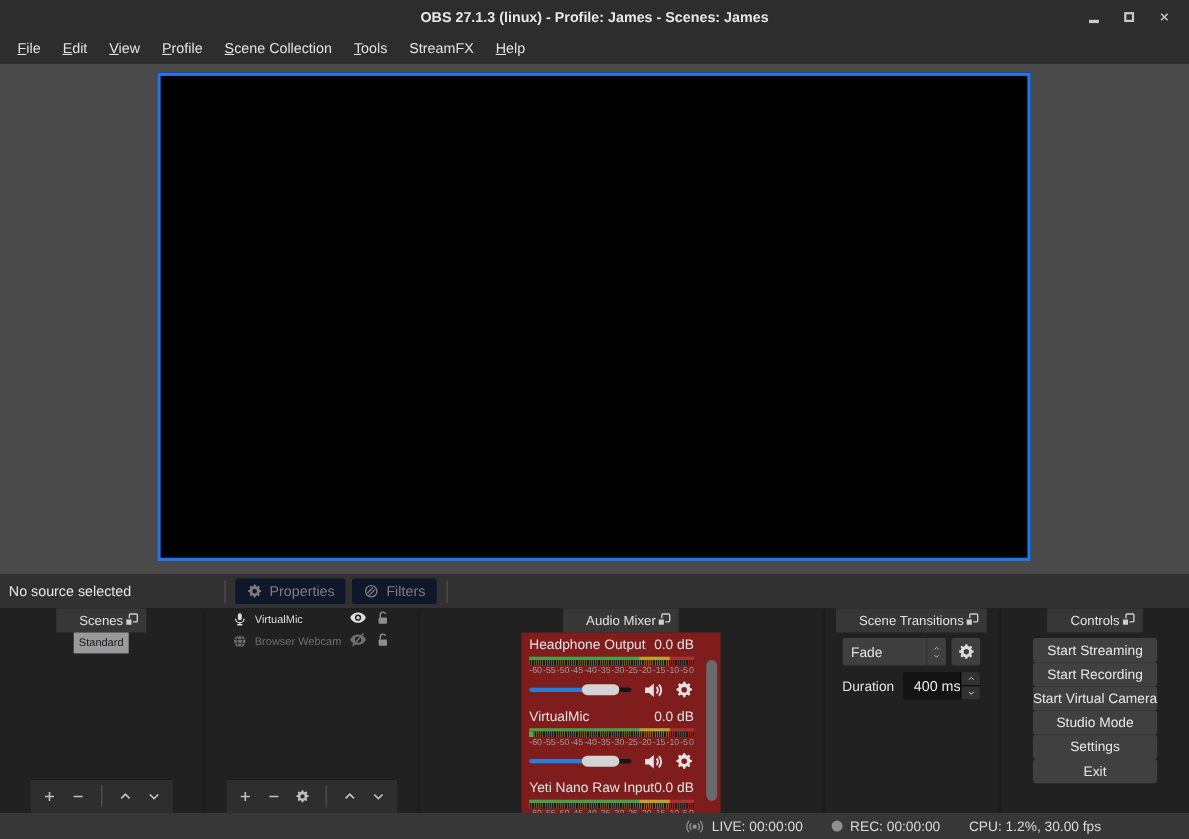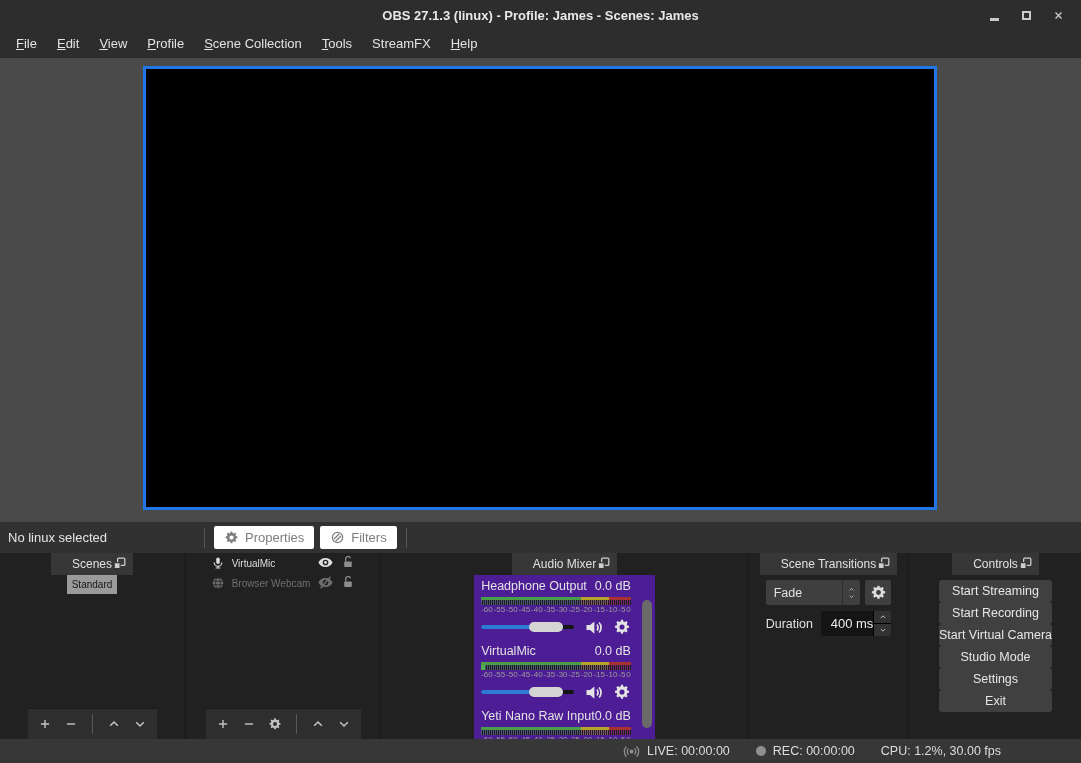--- a/index.html
+++ b/index.html
@@ -26,21 +26,21 @@
   
   .preview-area { position:absolute; top:58px; left:0; width:1081px; height:464px; background:#4a4a4a; }
   .canvas { position:absolute; left:143px; top:8px; width:794px; height:444px; background:#000; border:3px solid #2277e8; }
 
   
   .src-toolbar { position:absolute; top:522px; left:0; width:1081px; height:31px; background:#313131;
                  display:flex; align-items:center; padding-left:8px; }
   .src-status { font-size:13px; color:#e6e6e6; width:190px; }
   .vsep { width:1px; height:20px; background:#565656; margin:0 6px; }
   .tb-btn { display:flex; align-items:center; gap:6px; height:23px; padding:0 10px; margin:16px 3px;
-            background:#ffffff; border-radius:2px; color:#7d7d7d; font-size:13px; cursor:default; }
+            background:#0f172a; border-radius:2px; color:#7d7d7d; font-size:13px; cursor:default; }
   .tb-btn svg { width:15px; height:15px; }
 
   
   .docks { position:absolute; top:553px; left:0; width:1081px; height:186px; background:#1d1d1d;
            display:flex; column-gap:3px; }
   .panel { display:flex; flex-direction:column; background:#212121; min-width:0;align-items:center; }
   .p-scenes { width:184px; } .p-sources { width:192px; } .p-mixer { width:365px; }
   .p-trans { width:157px; } .p-controls { flex:1; }
   .panel-header { height:22px; background:#373737; display:flex; align-items:center; flex:none; padding:0 5px; }
   .panel-title { flex:1; text-align:center; font-size:12px; color:#e0e0e0; padding-left:16px; }
@@ -57,21 +57,21 @@
   .row-on { color:#dedede; }
   .row-off { color:#6f6f6f; }
   .source-row .eye svg { width:17px; height:17px; }
   .source-row .lock svg { width:14px; height:14px; color:#8d8d8d; }
   .panel-toolbar { flex:none; height:31px; background:#2e2e2e; border-top:1px solid #191919;
                    display:flex; align-items:center; padding:0 6px; gap:4px; }
   .pt-btn { width:22px; height:22px; display:flex; align-items:center; justify-content:center; color:#c3c3c3; cursor:default; }
   .pt-btn svg { width:14px; height:14px; }
 
   
-  .mixer-body { padding:4px 24px 0 7px; overflow:hidden; height:164px; background:#4c1d95; }
+  .mixer-body { padding:4px 24px 0 7px; overflow:hidden; height:164px; background:#7f1d1d; }
   .mixer { margin-bottom:5px; }
   .mixer-top { display:flex; justify-content:space-between; align-items:baseline; height:17px; }
   .mixer-name { font-size:12.5px; color:#e2e2e2; }
   .mixer-db { font-size:12.5px; color:#e2e2e2; }
   .meter { position:relative; margin-top:1px; }
   .meter-row { display:flex; width:100%; }
   .meter-bright { height:3px; }
   .meter-ticks { height:5px; position:relative; }
   .meter-ticks .seg { opacity:.45; }
   .meter-ticks::after { content:""; position:absolute; inset:0;
@@ -222,21 +222,21 @@
     <span class="menu-item mn">Tools</span>
     <span class="menu-item">StreamFX</span>
     <span class="menu-item mn">Help</span>
   </div>
 
   <div class="preview-area">
     <div class="canvas"></div>
   </div>
 
   <div class="src-toolbar">
-    <span class="src-status">No linux selected</span>
+    <span class="src-status">No source selected</span>
     <span class="vsep"></span>
     <span class="tb-btn">
       <svg>
           <use href="#s-gear"></use>
         </svg>
       <span>Properties</span>
     </span>
     <span class="tb-btn">
       <svg>
           <use href="#s-filter"></use>

